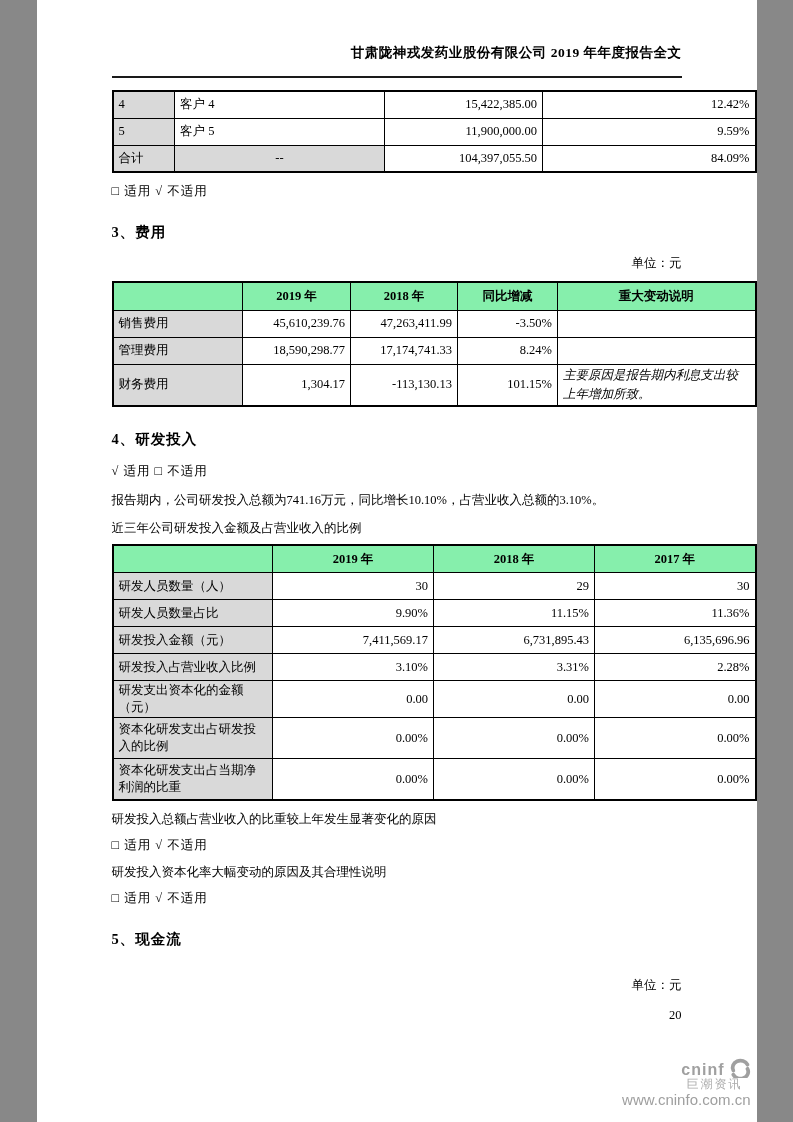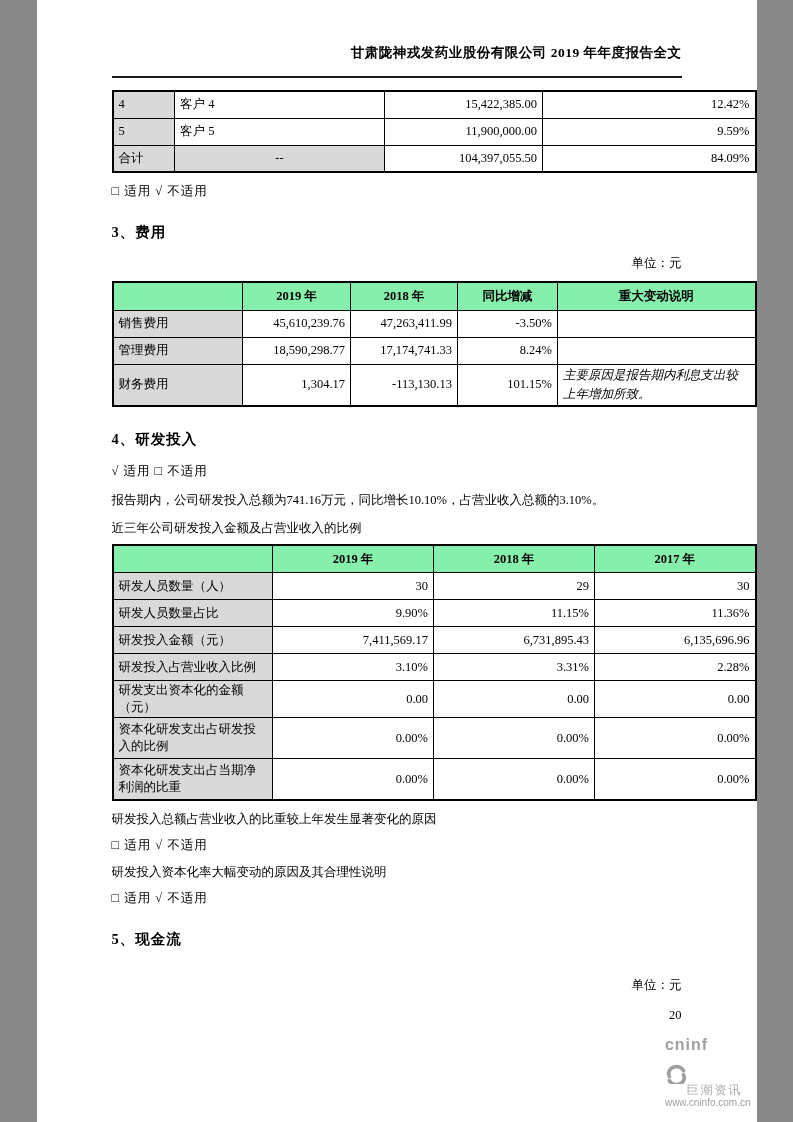--- a/index.html
+++ b/index.html
@@ -43,25 +43,25 @@
   .unit  { font-size: 12.5px; text-align: right; margin-top: 13px; }
   .tbl-fee { margin-top: 9px; }
   .tbl-rd  { margin-top: 8px; }
   .page-number { font-size: 12.5px; text-align: right; margin-top: 14px; }
   .unit-cash { margin-top: 28px; }
   .footer-logo {
     position: absolute; right: 6px; bottom: 14px;
     text-align: right; color: #a6a6a6; line-height: 1.1;
     font-family: "Liberation Sans", sans-serif;
   }
-  .logo-row { display: flex; align-items: flex-start; justify-content: flex-end; gap: 10px; flex-direction: column; }
+  .logo-row { display: flex; align-items: flex-end; justify-content: flex-end; gap: 4px; }
   .logo-name { font-size: 16px; font-weight: 700; letter-spacing: 1px; color: #a0a0a0; }
   .logo-swoosh { width: 22px; height: 20px; }
   .logo-cn  { font-size: 12px; color: #ababab; letter-spacing: 2px; margin-right: 8px; }
-  .logo-url { font-size: 10px; color: #9f9f9f; }
+  .logo-url { font-size: 15px; color: #9f9f9f; }
 </style>
 </head>
 <body>
 
 <div class="page">
   <div class="content">
 
     <div class="doc-header">甘肃陇神戎发药业股份有限公司 2019 年年度报告全文</div>
 
     <table class="tbl-customers">

